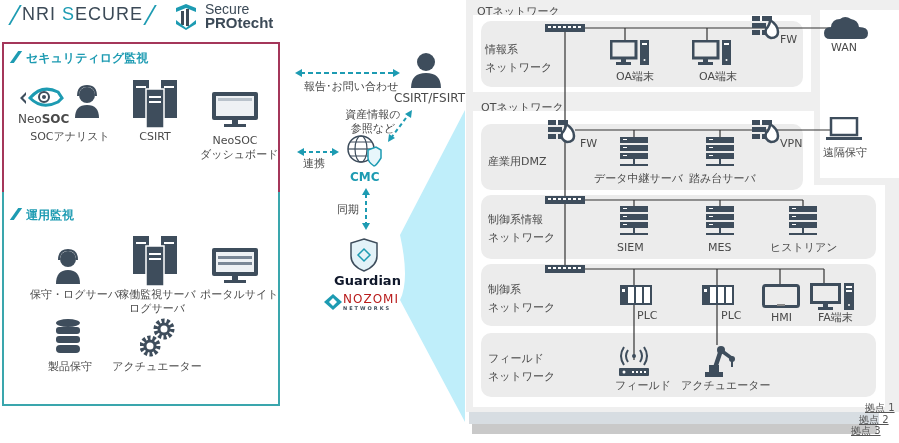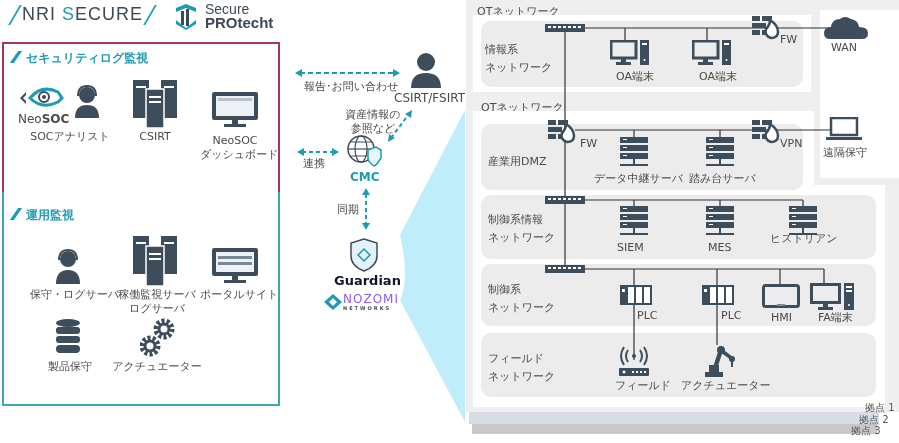--- a/index.html
+++ b/index.html
@@ -21,21 +21,21 @@
   .p1{left:2px;top:42px;width:274px;height:150px;border-color:#a4365a;}
   .p2{left:2px;top:192px;width:274px;height:212px;border-color:#3aa6ad;border-top:none;}
   .ptitle{font-size:12px;font-weight:bold;color:#1d9bb2;white-space:nowrap;}
   .ptitle .mk{display:inline-block;width:4px;height:12px;background:#1d9bb2;transform:skewX(-35deg);margin-right:8px;vertical-align:-1px;}
   
   .site3{left:472px;top:423px;width:405px;height:11px;background:#c9c9c9;}
   .site2{left:469px;top:412px;width:410px;height:12px;background:#d7dde2;}
   .site1{left:466px;top:0;width:433px;height:412px;background:#efefef;}
   .zone{background:#fff;}
   .seg{background:#ececec;border-radius:10px;}
-  .sitelabel{font-size:10px;color:#555;}
+  .sitelabel{font-size:10px;color:#555;text-decoration:underline;}
   .funnel{left:400px;top:110px;}
 </style>
 </head>
 <body>
 
 <div class="abs nri">
   <span class="slash"></span><span>NRI </span><span class="s">S</span><span>ECURE</span><span class="slash"></span>
 </div>
 <svg class="abs" style="left:172px;top:2px" width="28" height="28">
   <path d="M4 6 L14 2 L24 6 L24 10 L14 6 L4 10Z" fill="#1d9bb2"></path>
@@ -188,21 +188,21 @@
 <svg class="abs" style="left:349px;top:238px" width="30" height="34">
   <path d="M15 1 L28 5 L28 18 Q28 28 15 33 Q2 28 2 18 L2 5Z" fill="#e3f2f8" stroke="#3e4d5c" stroke-width="1.5"></path>
   <path d="M15 11 L21 17 L15 23 L9 17Z" fill="none" stroke="#1d9bb2" stroke-width="1.5"></path>
 </svg>
 <div class="abs" style="left:334px;top:273px;font-size:13px;font-weight:bold;color:#0f172a">Guardian</div>
 
 <svg class="abs" style="left:324px;top:294px" width="18" height="16">
   <path d="M9 0 L18 8 L9 16 L0 8Z" fill="#1d9bb2"></path>
     <path d="M5 8 L9 4 L13 8 L9 12Z" fill="#fff"></path>
 </svg>
-<div class="abs" style="left:343px;top:293px;font-size:12px;color:#8b5cf6;letter-spacing:1px;line-height:12px">NOZOMI</div>
+<div class="abs" style="left:343px;top:293px;font-size:12px;color:#b91c1c;letter-spacing:1px;line-height:12px">NOZOMI</div>
 <div class="abs" style="left:343px;top:305px;font-size:5px;color:#3e4d5c;letter-spacing:2px;font-weight:bold">NETWORKS</div>
 
 <svg class="abs funnel" width="70" height="320">
   <path d="M65 0 L65 312 L0 190 Q10 170 0 125 Z" fill="#bfeefa"></path>
 </svg>
 
 <div class="abs site3"></div>
 <div class="abs site2"></div>
 <div class="abs site1"></div>
 <div class="abs" style="left:820px;top:0;width:79px;height:178px;background:#fff"></div>
@@ -429,21 +429,21 @@
       <rect y="16" width="28" height="6"></rect>
       <rect x="13" y="22" width="2" height="5"></rect>
       <rect x="0" y="27" width="28" height="2"></rect>
     </g>
     <g fill="#fff">
       <rect x="3" y="2" width="4" height="1"></rect>
       <rect x="3" y="10" width="4" height="1"></rect>
       <rect x="3" y="18" width="4" height="1"></rect>
     </g>
   </svg>
-<div class="abs txt" style="left:770px;top:232px">ヒストリアン</div>
+<div class="abs txt" style="left:770px;top:241px">ヒストリアン</div>
 
 <svg class="abs" style="left:620px;top:285px" width="32" height="20">
     <rect width="32" height="20" class="dark"></rect>
     <g fill="#fff">
       <rect x="8" y="2" width="6" height="16"></rect>
       <rect x="16" y="2" width="6" height="16"></rect>
       <rect x="24" y="2" width="6" height="16"></rect>
     </g>
     <rect x="2" y="4" width="3" height="3" fill="#fff"></rect>
   </svg>

